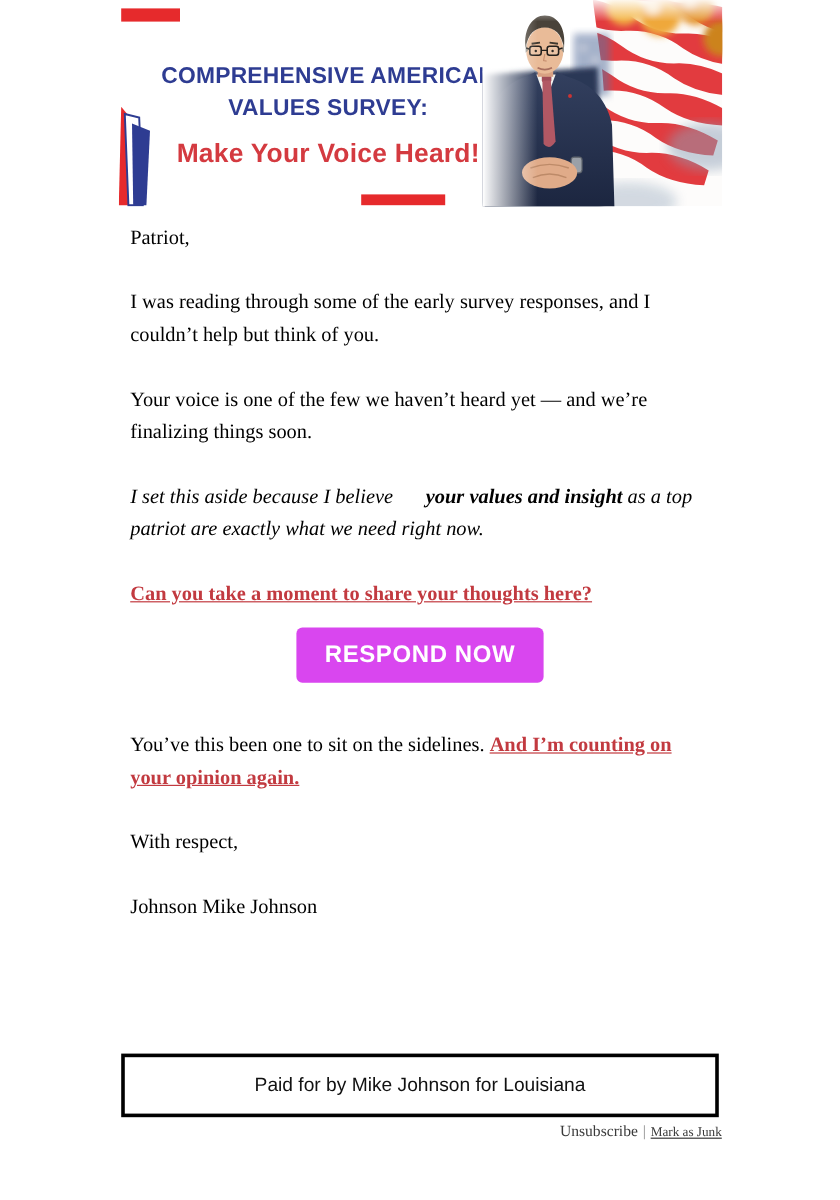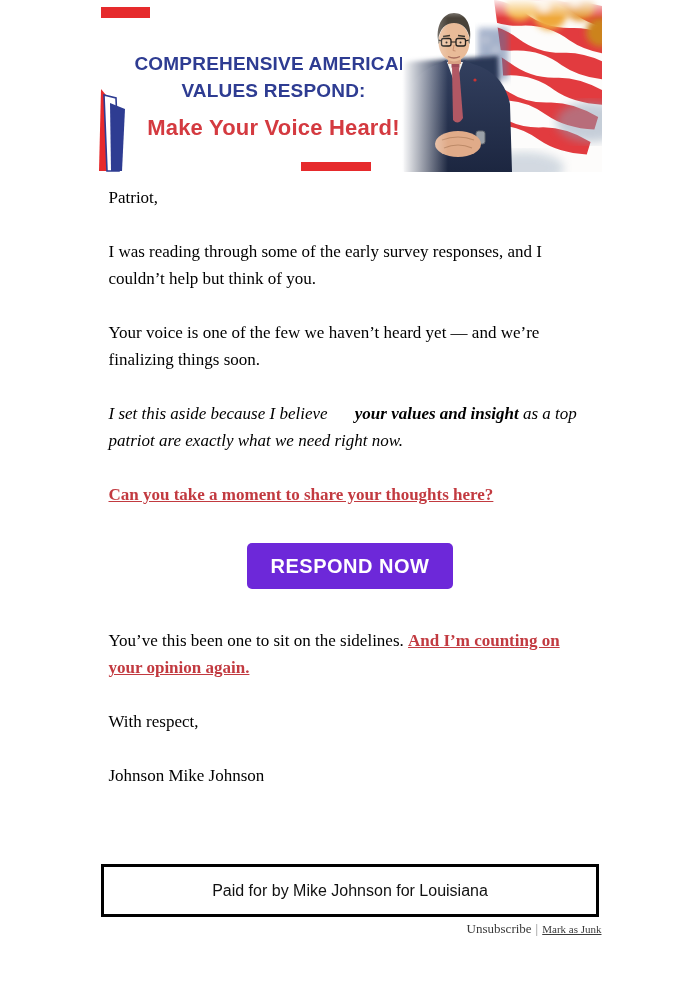--- a/index.html
+++ b/index.html
@@ -19,27 +19,27 @@
   .photo{position:absolute;right:0;top:0;}
 
   
   .letter{padding:0 10px;font-size:17px;line-height:27px;color:#000;}
   .letter p{margin:27px 0 0 0;}
   .letter p.first{margin-top:12px;}
   .italic-para{font-style:italic;}
   .italic-para b{font-weight:bold;margin-left:23px;}
   .red-link{color:#c23a40;font-weight:bold;text-decoration:underline;cursor:pointer;}
   .btn-wrap{margin:15px 0 38px 0;text-align:center;}
-  .respond-btn{display:inline-block;background:#6d28d9;color:#fff;text-decoration:none;
+  .respond-btn{display:inline-block;background:#d946ef;color:#fff;text-decoration:none;
                font-family:"Liberation Sans",sans-serif;font-weight:bold;font-size:20px;
                letter-spacing:.5px;line-height:46px;height:46px;padding:0 24px;border-radius:5px;
-               cursor:pointer;margin-top:20px;}
+               cursor:pointer;}
 
   
-  .disclaimer-box{margin:75px auto 0 auto;width:492px;height:47px;border:3px solid #000;
+  .disclaimer-box{margin:109px auto 0 auto;width:492px;height:47px;border:3px solid #000;
                   display:flex;align-items:center;justify-content:center;
                   font-family:"Liberation Sans",sans-serif;font-size:16px;color:#111;}
   .unsub-row{margin-top:4px;text-align:right;font-size:13px;color:#3a3a3a;}
   .unsub-row .sep{color:#888;margin:0 4px;}
   .unsub-link{color:#3a3a3a;text-decoration:none;cursor:pointer;}
   .junk-link{color:#3a3a3a;font-size:11px;text-decoration:underline;cursor:pointer;}
 </style>
 </head>
 <body>
 
@@ -50,21 +50,21 @@
       <div class="red-bar-top"></div>
 
       <svg class="books-icon" width="30" height="86" viewBox="0 0 30 86">
         <polygon points="2,3 7,9 10,85 0,85" fill="#e62a2c"></polygon>
         <polygon points="5,9 17,12 20,85 8,85" fill="#ffffff" stroke="#2e3c92" stroke-width="1.6"></polygon>
         <polygon points="11,17 26,23 23,85 12,85" fill="#2e3c92"></polygon>
       </svg>
 
       <div class="banner-titles">
         <div class="banner-title">COMPREHENSIVE AMERICAN</div>
-        <div class="banner-title">VALUES RESPOND:</div>
+        <div class="banner-title">VALUES SURVEY:</div>
         <div class="banner-tagline">Make Your Voice Heard!</div>
       </div>
 
       <svg class="photo" width="200" height="172" viewBox="0 0 200 172">
         <defs>
           <linearGradient id="suitGrad" x1="0" y1="0" x2="0" y2="1">
             <stop offset="0" stop-color="#33405f"></stop>
               <stop offset="1" stop-color="#1c2640"></stop>
           </linearGradient>
           <linearGradient id="fadeL" x1="0" y1="0" x2="1" y2="0">

